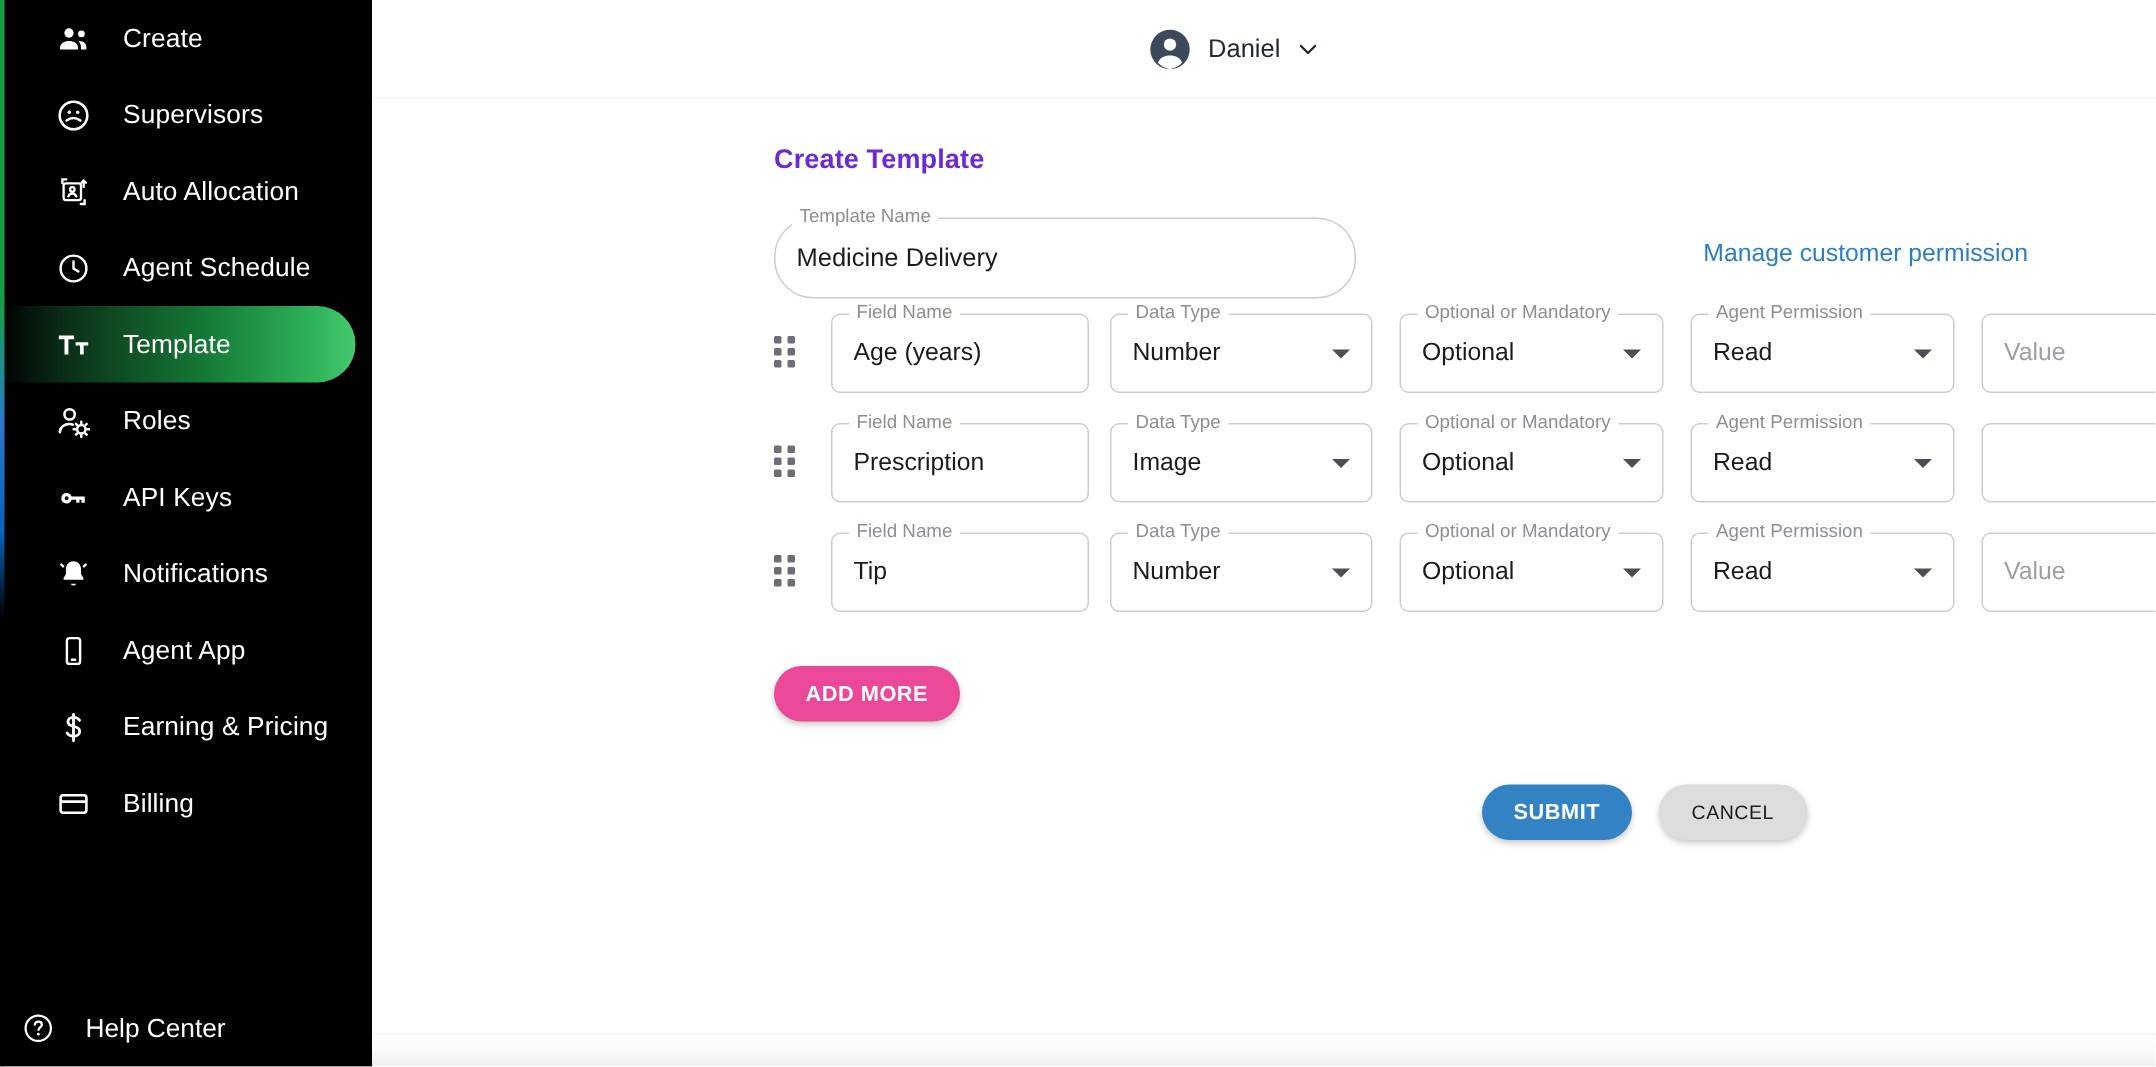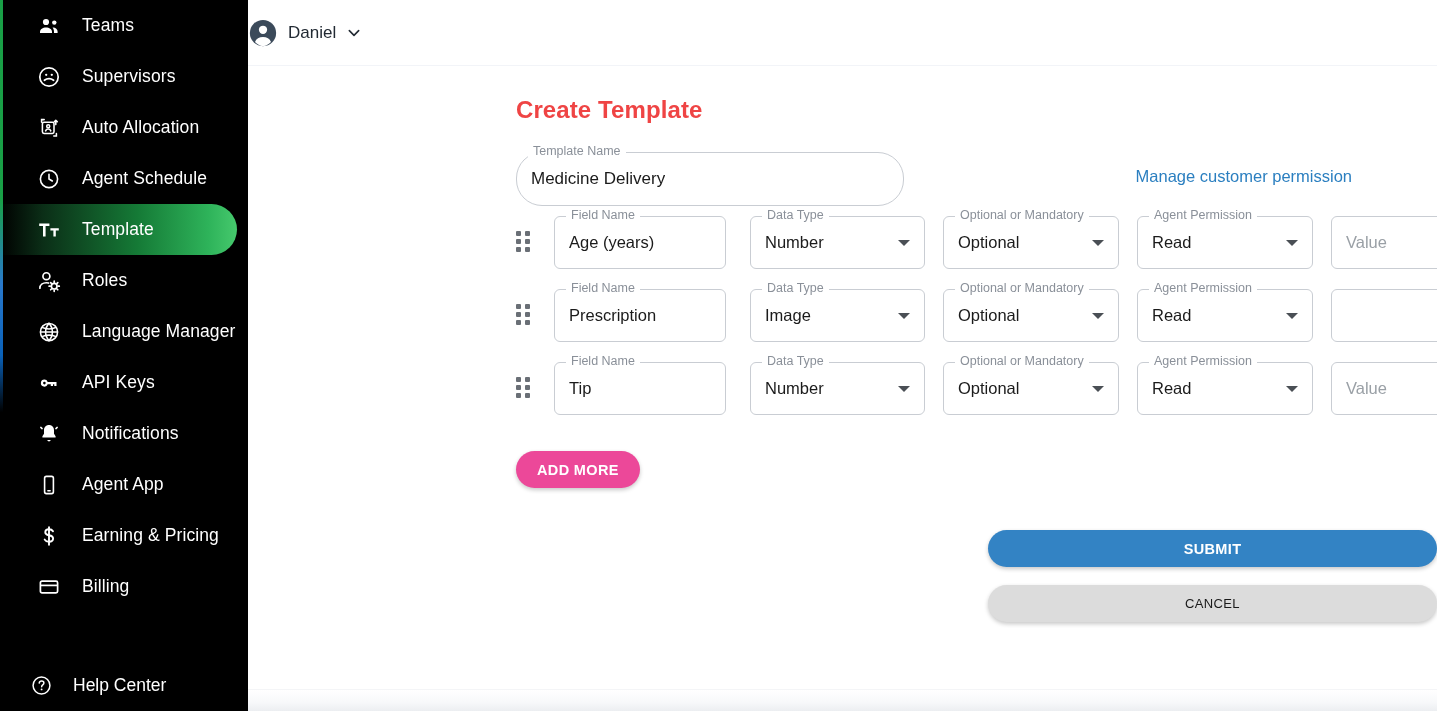--- a/index.html
+++ b/index.html
@@ -55,21 +55,21 @@
     background: linear-gradient(90deg, #000000 0%, #0b2e17 18%, #157a36 58%, #2eb35a 88%, #46c96d 100%);
     border-top-right-radius: 26px;
     border-bottom-right-radius: 26px;
     width: 237px;
   }
 
   .sidebar-footer {
     position: absolute; bottom: 0; left: 0; width: 248px; height: 52px;
     background: #000000;
     display: flex; align-items: center;
-    padding-left: 28px;
+    padding-left: 12px;
   }
   .sidebar-footer .nav-icon {
     width: 26px; height: 26px; display:flex; align-items:center; justify-content:center;
     color:#fff; flex: 0 0 26px;
   }
   .sidebar-footer .nav-label {
     margin-left: 19px; font-size: 17.5px; color: #ffffff; white-space: nowrap;
   }
 
   
@@ -77,33 +77,33 @@
     flex: 1 1 auto;
     height: 711px;
     background: #ffffff;
     position: relative;
     overflow: hidden;
   }
 
   .topbar {
     height: 66px;
     border-bottom: 1px solid #f2f4f8;
-    display: flex; align-items: center; justify-content: flex-start;
+    display: flex; align-items: center; justify-content: center;
     padding-right: 40px;
     background: #fff;
   }
   .user-chip { display: flex; align-items: center; gap: 10px; cursor: pointer; }
   .avatar { width: 30px; height: 30px; color: #3b4a5a; display:flex; }
   .user-name { font-size: 17px; color: #222a33; }
   .chev { color: #222a33; display:flex; align-items:center; }
 
   .content { padding: 18px 0 0 0; }
 
   .page-title {
-    font-size: 24px; font-weight: bold; color: #ef4444;
+    font-size: 18px; font-weight: bold; color: #6d28d9;
     margin: 12px 0 0 268px;
     letter-spacing: .1px;
   }
 
   
   .field {
     position: relative;
     height: 53px;
     border: 1px solid #c9cdd3;
     border-radius: 6px;
@@ -162,40 +162,40 @@
   .drag-handle {
     width: 16px; height: 24px;
     display: grid; grid-template-columns: 5px 5px; grid-template-rows: 5px 5px 5px;
     gap: 3px 4px;
     margin-right: 22px; cursor: grab;
     flex: 0 0 16px;
   }
   .drag-handle i { display:block; width:5px; height:5px; background:#6a6f76; border-radius:1px; }
 
   .c-fieldname { width: 172px; flex: 0 0 172px; }
-  .c-datatype  { width: 175px; flex: 0 0 175px; margin-left: 24px; }
+  .c-datatype  { width: 175px; flex: 0 0 175px; margin-left: 14px; }
   .c-opt       { width: 176px; flex: 0 0 176px; margin-left: 18px; align-items: center; }
   .c-perm      { width: 176px; flex: 0 0 176px; margin-left: 18px; }
   .c-value     { width: 228px; flex: 0 0 228px; margin-left: 18px; }
 
   .btn {
     border: none; border-radius: 20px; cursor: pointer;
     font-family: "Liberation Sans", sans-serif;
     letter-spacing: .35px;
     box-shadow: 0 2px 4px rgba(0,0,0,.22);
   }
   .btn-addmore {
     background: #ec4899; color: #fff;
     font-size: 14.5px; font-weight: bold;
     height: 37px; padding: 0 21px;
     margin-left: 268px; margin-top: 26px;
   }
   .actions {
     display: flex; gap: 18px;
-    margin-top: 42px; padding-left: 740px; flex-direction: column;
+    margin-top: 42px; padding-left: 740px;
   }
   .btn-submit {
     background: #3383c4; color: #fff;
     font-size: 14.5px; font-weight: bold;
     height: 37px; padding: 0 21px;
   }
   .btn-cancel {
     background: #dcdcdc; color: #1a1a1a;
     font-size: 13px; font-weight: normal;
     height: 37px; padding: 0 22px;
@@ -219,21 +219,21 @@
 
       <div class="nav-item">
         <span class="nav-icon">
           <svg width="24" height="24" viewBox="0 0 24 24" fill="currentColor">
               <circle cx="9" cy="8" r="3.1"></circle>
               <path d="M3 18c0-3 2.8-4.6 6-4.6s6 1.6 6 4.6v1H3z"></path>
               <circle cx="17.3" cy="8.6" r="2.2"></circle>
               <path d="M16 13.4c2.6.2 4.6 1.6 4.6 4.1v1.5H17v-1c0-1.8-.5-3.3-1.4-4.3z"></path>
             </svg>
         </span>
-        <span class="nav-label">Teams</span>
+        <span class="nav-label">Create</span>
       </div>
 
       <div class="nav-item">
         <span class="nav-icon">
           <svg width="24" height="24" viewBox="0 0 24 24" fill="none" stroke="currentColor" stroke-width="1.7">
               <circle cx="12" cy="12" r="9.2"></circle>
               <circle cx="9.2" cy="9.8" r="1.15" fill="currentColor" stroke="none"></circle>
               <circle cx="14.8" cy="9.8" r="1.15" fill="currentColor" stroke="none"></circle>
               <path d="M7.4 15.3c1.5-1.1 3-1.6 4.6-1.6s3.1.5 4.6 1.6" stroke-linecap="round"></path>
             </svg>
@@ -278,30 +278,20 @@
       <div class="nav-item">
         <svg class="nav-icon" width="24" height="24" viewBox="0 0 24 24" fill="none" stroke="currentColor" stroke-width="1.55">
             <circle cx="9.6" cy="7.6" r="3.2"></circle>
             <path d="M3.6 18.6c0-3.1 2.7-5 6-5 .7 0 1.4.1 2 .3" stroke-linecap="round"></path>
             <circle cx="16.8" cy="16.8" r="2.6"></circle>
             <path d="M16.8 13.1v-1M16.8 21.5v-1M20.5 16.8h1M12.1 16.8h1M19.4 14.2l.7-.7M13.5 20.1l.7-.7M19.4 19.4l.7.7M13.5 13.5l.7.7" stroke-linecap="round"></path>
           </svg>
         <span class="nav-label">Roles</span>
       </div>
 
-      <div class="nav-item">
-        <span class="nav-icon">
-          <svg width="24" height="24" viewBox="0 0 24 24" fill="none" stroke="currentColor" stroke-width="1.55">
-              <circle cx="12" cy="12" r="8.6"></circle>
-              <path d="M3.4 12h17.2M12 3.4c2.3 2.4 3.4 5.3 3.4 8.6S14.3 18.2 12 20.6C9.7 18.2 8.6 15.3 8.6 12S9.7 5.8 12 3.4z"></path>
-              <path d="M5 7.4c2 1 4.4 1.5 7 1.5s5-.5 7-1.5M5 16.6c2-1 4.4-1.5 7-1.5s5 .5 7 1.5"></path>
-            </svg>
-        </span>
-        <span class="nav-label">Language Manager</span>
-      </div>
 
       <div class="nav-item">
         <span class="nav-icon">
           <svg width="24" height="24" viewBox="0 0 24 24" fill="currentColor">
               <path d="M7.4 8.6a3.5 3.5 0 1 0 3.3 4.6h3.1v1.9h2.2v-1.9h1.3v1.9h2.2v-4.1h-8.8A3.5 3.5 0 0 0 7.4 8.6zm0 2.2a1.3 1.3 0 1 1 0 2.6 1.3 1.3 0 0 1 0-2.6z"></path>
             </svg>
         </span>
         <span class="nav-label">API Keys</span>
       </div>
 

